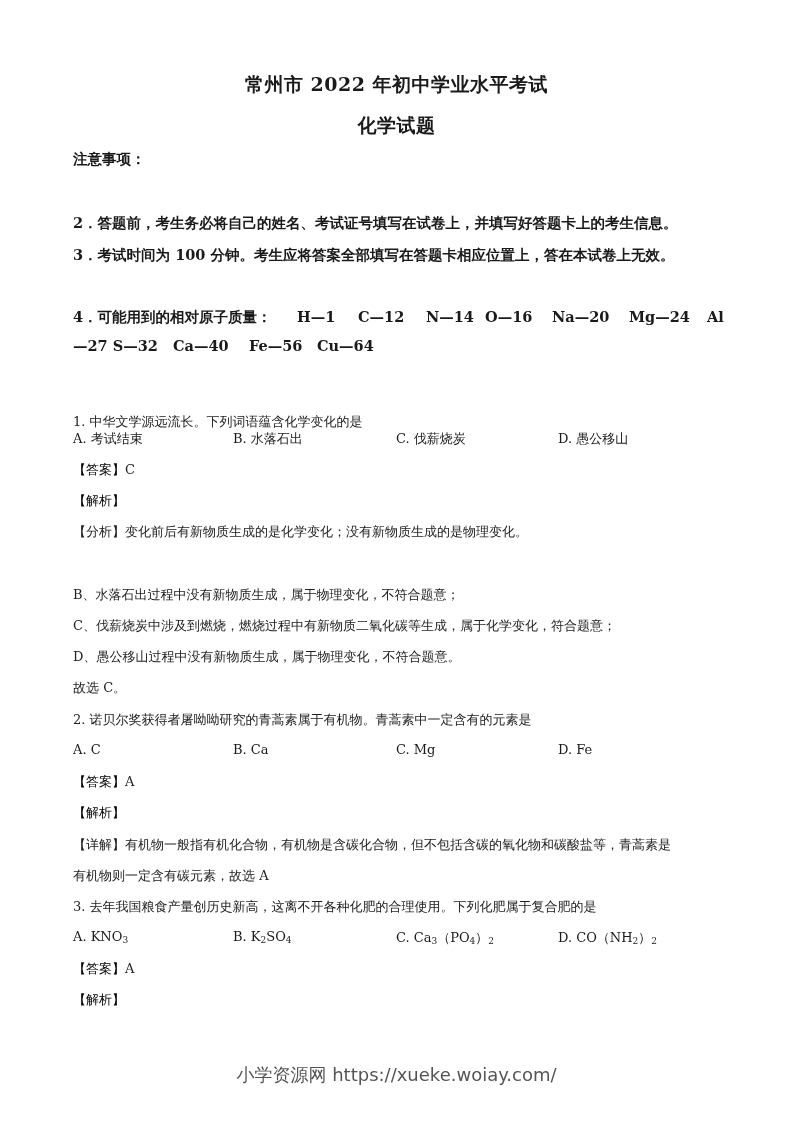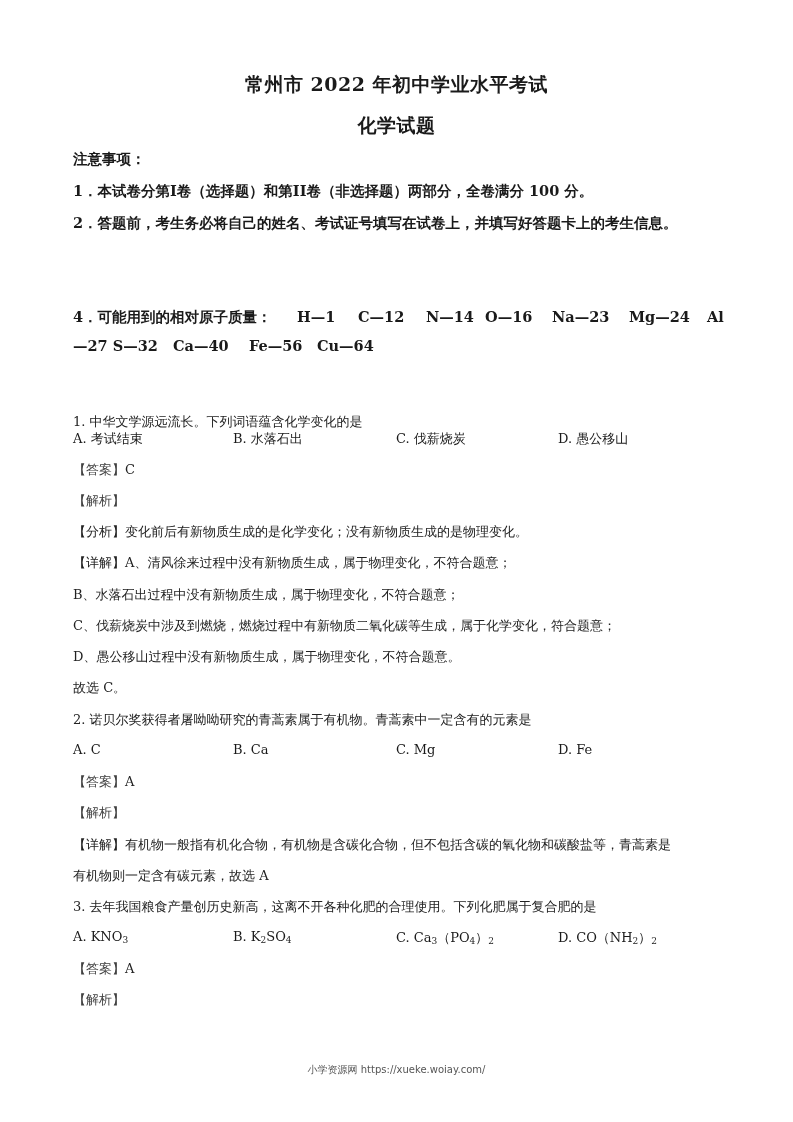--- a/index.html
+++ b/index.html
@@ -4,49 +4,49 @@
 <style>
   html, body { margin: 0; padding: 0; background: #ffffff; }
   body { width: 793px; height: 1122px; position: relative; overflow: hidden;
          font-family: "DejaVu Serif", "Liberation Serif", serif; color: #1a1a1a; }
   .page { position: absolute; left: 0; top: 0; width: 793px; height: 1122px; padding-left: 30px; }
   .title { position: absolute; left: 0; width: 793px; text-align: center; font-weight: bold;
            font-size: 19px; letter-spacing: 0.5px; }
   .line { position: absolute; left: 73px; font-size: 14px; white-space: nowrap; }
   .bold { font-weight: bold; font-size: 14.5px; }
   .light { font-size: 13px; color: #222; }
-  .tag { color: #404040; }
+  .tag { color: #000000; }
   .opt { position: absolute; font-size: 13px; white-space: nowrap; }
   sub { font-size: 9px; vertical-align: -2px; line-height: 0; }
   .em { position: relative; }
   .em::after { content: "·"; position: absolute; left: 50%; transform: translateX(-50%); bottom: -11px;
                font-size: 14px; font-weight: bold; }
   .footer { position: absolute; left: 0; width: 793px; top: 1063px; text-align: center;
-            font-family: "DejaVu Sans", sans-serif; font-size: 10px; color: #555; }
+            font-family: "DejaVu Sans", sans-serif; font-size: 18px; color: #555; }
   .mass { display: inline-block; }
 </style>
 </head>
 <body>
 
 <div class="page">
 
   <div class="title" style="top:72px;">常州市 2022 年初中学业水平考试</div>
   <div class="title" style="top:113px;">化学试题</div>
 
   <div class="line bold" style="top:150px;">注意事项：</div>
-  <div class="line bold" style="top:182px;">1．本试卷分第I卷（选择题）和第II卷（非选择题）两部分，全卷满分 100 分。</div>
   <div class="line bold" style="top:214px;">2．答题前，考生务必将自己的姓名、考试证号填写在试卷上，并填写好答题卡上的考生信息。</div>
+  <div class="line bold" style="top:246px;">3．考试时间为 100 分钟。考生应将答案全部填写在答题卡相应位置上，答在本试卷上无效。</div>
 
   <div class="line bold" style="top:308px;">
     <span>4．可能用到的相对原子质量：</span>
     <span class="mass" style="position:absolute;left:224px;">H—1</span>
     <span class="mass" style="position:absolute;left:285px;">C—12</span>
     <span class="mass" style="position:absolute;left:353px;">N—14</span>
     <span class="mass" style="position:absolute;left:412px;">O—16</span>
-    <span class="mass" style="position:absolute;left:479px;">Na—23</span>
+    <span class="mass" style="position:absolute;left:479px;">Na—20</span>
     <span class="mass" style="position:absolute;left:556px;">Mg—24</span>
     <span class="mass" style="position:absolute;left:634px;text-align:center;">Al</span>
   </div>
   <div class="line bold" style="top:337px;">
     <span class="mass">—27 S—32</span>
     <span class="mass" style="position:absolute;left:100px;">Ca—40</span>
     <span class="mass" style="position:absolute;left:176px;">Fe—56</span>
     <span class="mass" style="position:absolute;left:244px;">Cu—64</span>
   </div>
 
@@ -55,23 +55,20 @@
   <div class="opt" style="top:430px;left:73px;">A. 考试结束</div>
   <div class="opt" style="top:430px;left:233px;">B. 水落石出</div>
   <div class="opt" style="top:430px;left:396px;">C. 伐薪烧炭</div>
   <div class="opt" style="top:430px;left:558px;">D. 愚公移山</div>
   <div class="line light" style="top:461px;">
     <span class="tag">【答案】</span><span>C</span>
   </div>
   <div class="line light tag" style="top:492px;">【解析】</div>
   <div class="line light" style="top:523px;">
     <span>【分析】</span><span>变化前后有新物质生成的是化学变化；没有新物质生成的是物理变化。</span>
-  </div>
-  <div class="line light" style="top:554px;">
-    <span>【详解】</span><span>A、清风徐来过程中没有新物质生成，属于物理变化，不符合题意；</span>
   </div>
   <div class="line light" style="top:586px;">B、水落石出过程中没有新物质生成，属于物理变化，不符合题意；</div>
   <div class="line light" style="top:617px;">C、伐薪烧炭中涉及到燃烧，燃烧过程中有新物质二氧化碳等生成，属于化学变化，符合题意；</div>
   <div class="line light" style="top:648px;">D、愚公移山过程中没有新物质生成，属于物理变化，不符合题意。</div>
   <div class="line light" style="top:679px;">故选 C。</div>
 
   <div class="line light" style="top:711px;">2. 诺贝尔奖获得者屠呦呦研究的青蒿素属于有机物。青蒿素中一定含有的元素是</div>
   <div class="opt" style="top:742px;left:73px;">A. C</div>
   <div class="opt" style="top:742px;left:233px;">B. Ca</div>
   <div class="opt" style="top:742px;left:396px;">C. Mg</div>

